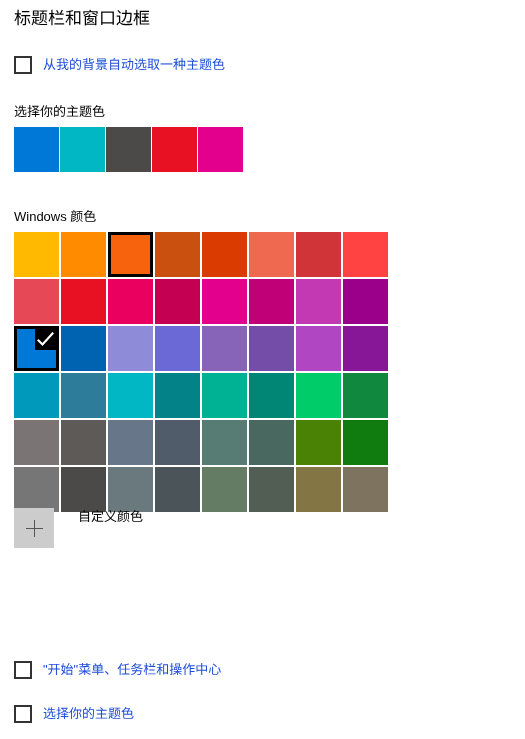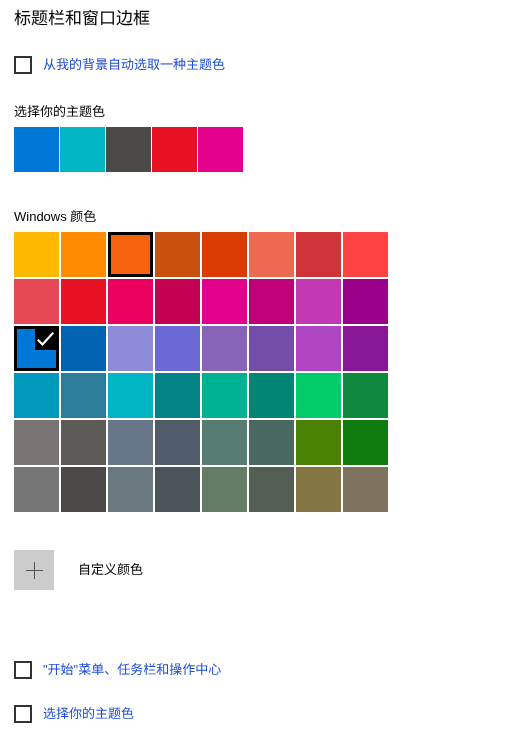--- a/index.html
+++ b/index.html
@@ -126,23 +126,22 @@
     width: 17px;
     height: 16px;
     display: block;
   }
   .swatch .check { display: none; }
 
   
   #custom-color-row {
     position: absolute;
     left: 14px;
-    top: 550px;
-    display: flex;
-    align-items: center;
+    top: 508px;
+    display: flex;
   }
   #custom-color-button {
     width: 40px;
     height: 40px;
     background: #cccccc;
     display: flex;
     align-items: center;
     justify-content: center;
     cursor: pointer;
     flex: 0 0 auto;

